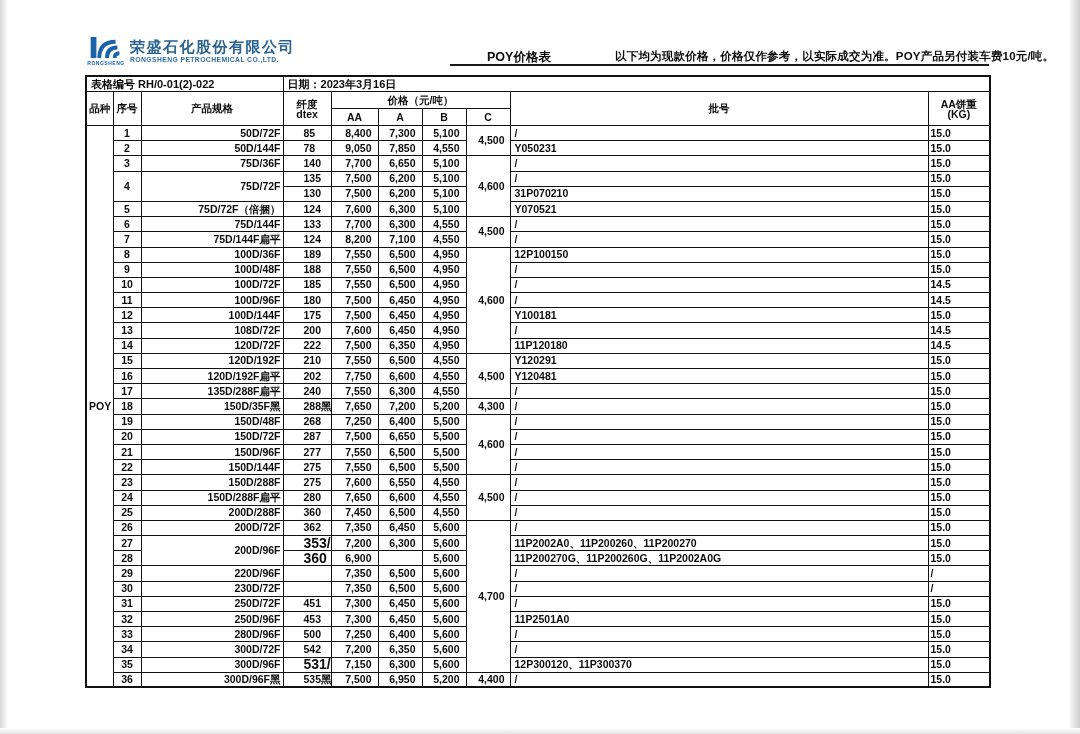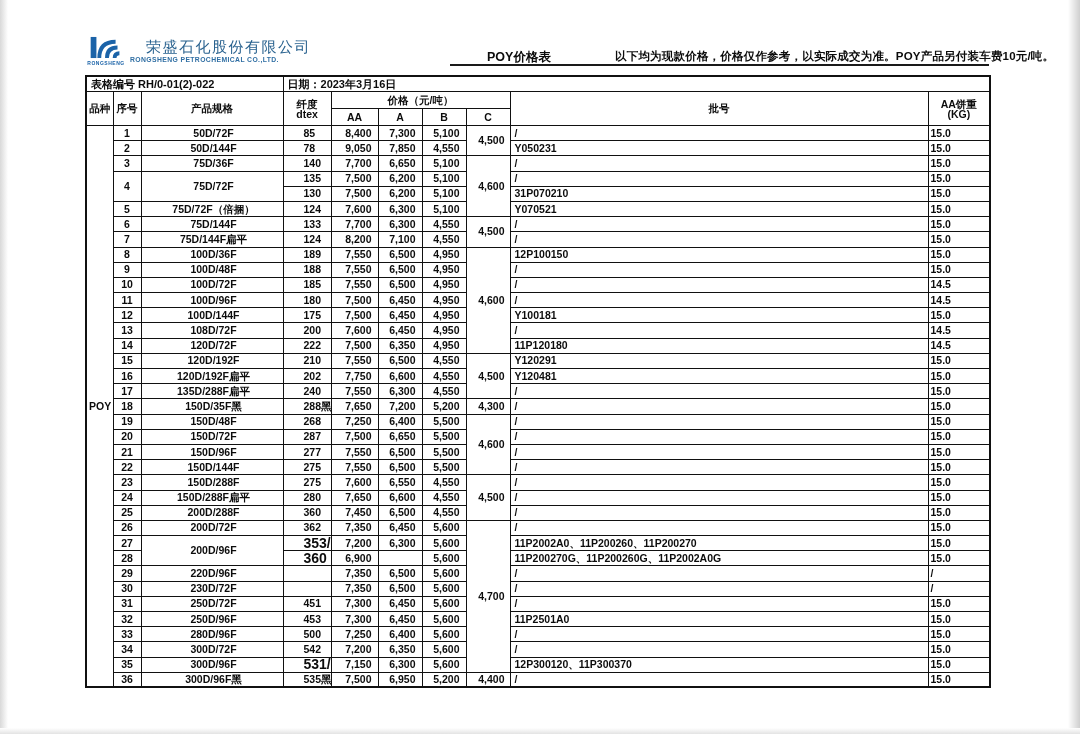--- a/index.html
+++ b/index.html
@@ -7,21 +7,21 @@
         font-family:"Liberation Sans","DejaVu Sans",sans-serif;color:#0c0c0c;}
   
   .edge-l{position:absolute;left:0;top:0;width:8px;height:734px;background:linear-gradient(90deg,#d9d9d9,#ffffff);}
   .edge-r{position:absolute;right:0;top:0;width:12px;height:734px;background:linear-gradient(270deg,#cfcfcf,#ffffff);}
   .edge-b{position:absolute;left:0;bottom:0;width:1080px;height:6px;background:linear-gradient(0deg,#e3e3e3,#ffffff);}
 
   
   #logo{position:absolute;left:88px;top:36px;display:flex;align-items:center;gap:6px;}
   #logo .mark{width:36px;height:30px;display:flex;flex-direction:column;align-items:center;}
   #logo .names{display:flex;flex-direction:column;line-height:1;}
-  .company-cn{font-size:15px;font-weight:400;color:#29628f;letter-spacing:1.5px;margin-left:16px;}
+  .company-cn{font-size:15px;font-weight:700;color:#29628f;letter-spacing:1.5px;}
   .company-en{font-size:6.8px;font-weight:700;color:#2f6ea3;letter-spacing:.4px;margin-top:3px;}
   .logo-sub{font-size:5px;font-weight:700;color:#1b63a8;letter-spacing:.5px;margin-top:1px;}
   #doc-title{position:absolute;left:487px;top:49px;font-size:12.5px;font-weight:700;}
   #doc-note{position:absolute;left:594px;top:49px;font-size:11.5px;font-weight:700;letter-spacing:.2px;margin-left:21px;}
   #head-rule{position:absolute;left:450px;top:64px;width:539px;height:2px;background:#1a1a1a;}
 
   
   #tablewrap{position:absolute;left:85px;top:75px;}
   table{border-collapse:collapse;table-layout:fixed;width:904px;}
   td{border:1px solid #111;overflow:hidden;white-space:nowrap;font-weight:700;
@@ -30,21 +30,21 @@
   .info-row td{height:14px;font-size:11px;text-align:left;padding-left:4px;}
   .head-row td,.head-row2 td{text-align:center;font-size:10.5px;}
   .head-row td{height:16px;}
   .head-row2 td{height:16px;}
   .dtex-h{font-size:10px;line-height:10px;}
   .wt-h{font-size:9px;line-height:10px;}
   tr.data-row{height:15.2px;}
   tr.data-row td{font-size:10.5px;}
   .c-variety{text-align:center;font-size:11px;}
   .c-serial{text-align:center;}
-  .c-spec{text-align:center;padding-left:5px;}
+  .c-spec{text-align:right;padding-left:5px;}
   .c-dtex{text-align:left;padding-left:20px;}
   .c-dtex.small{font-size:14px;}
   .c-price{text-align:right;padding-right:6px;}
   .c-cprice{text-align:right;padding-right:5px;font-size:11px;}
   .c-batch{text-align:left;padding-left:4px;font-size:10px;}
   .c-weight{text-align:left;}
 </style>
 </head>
 <body>
 

